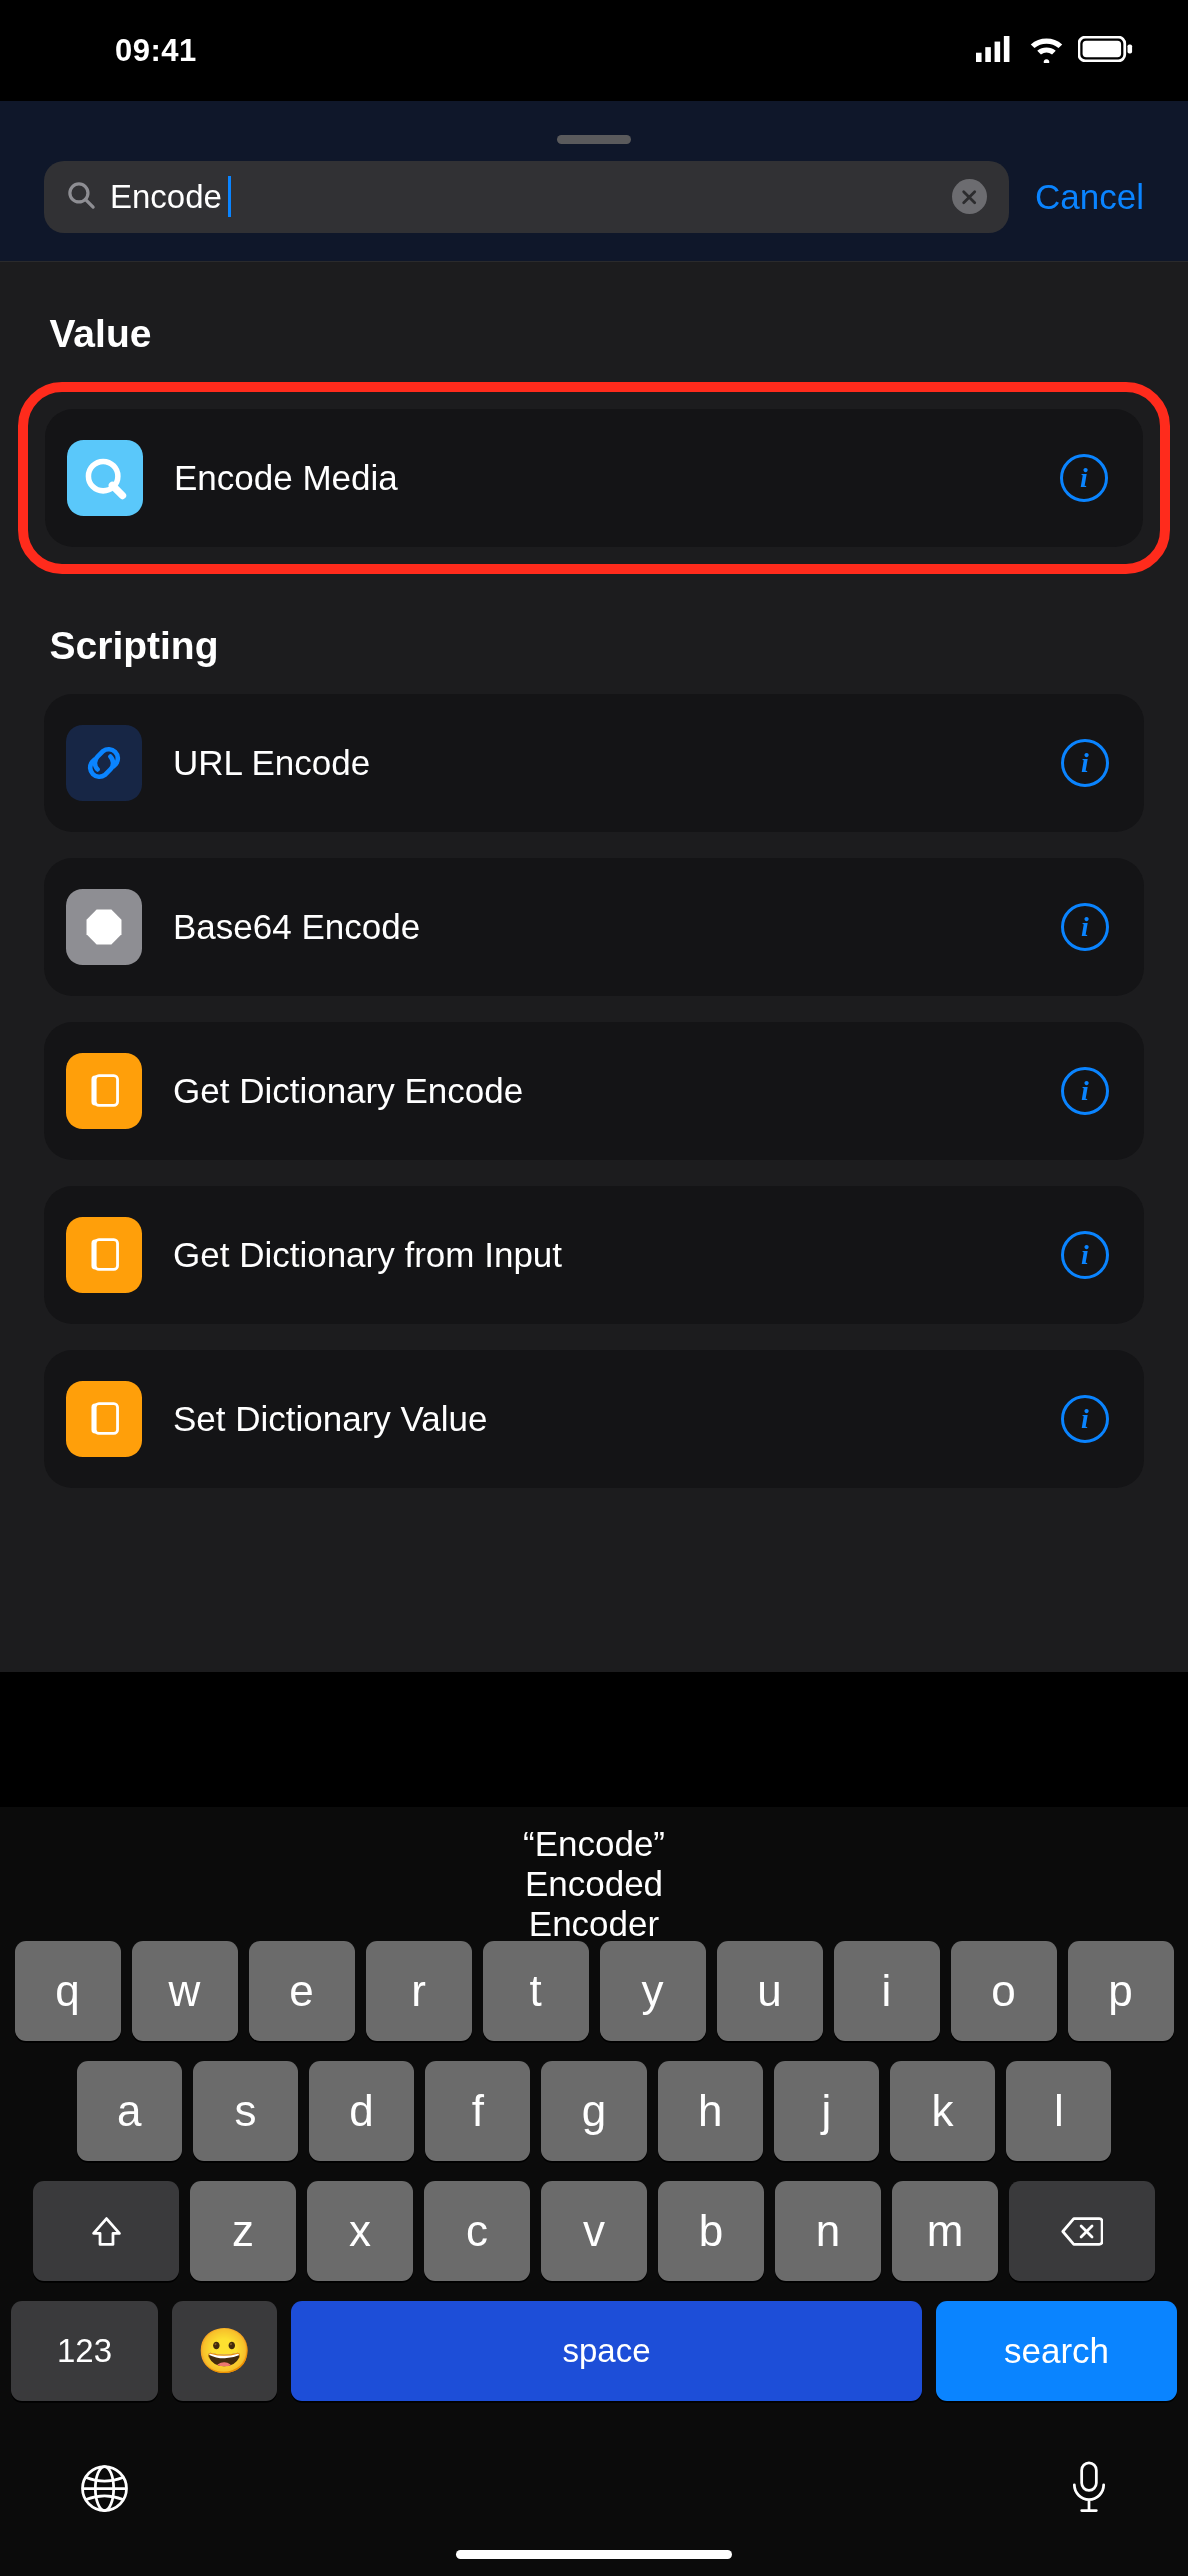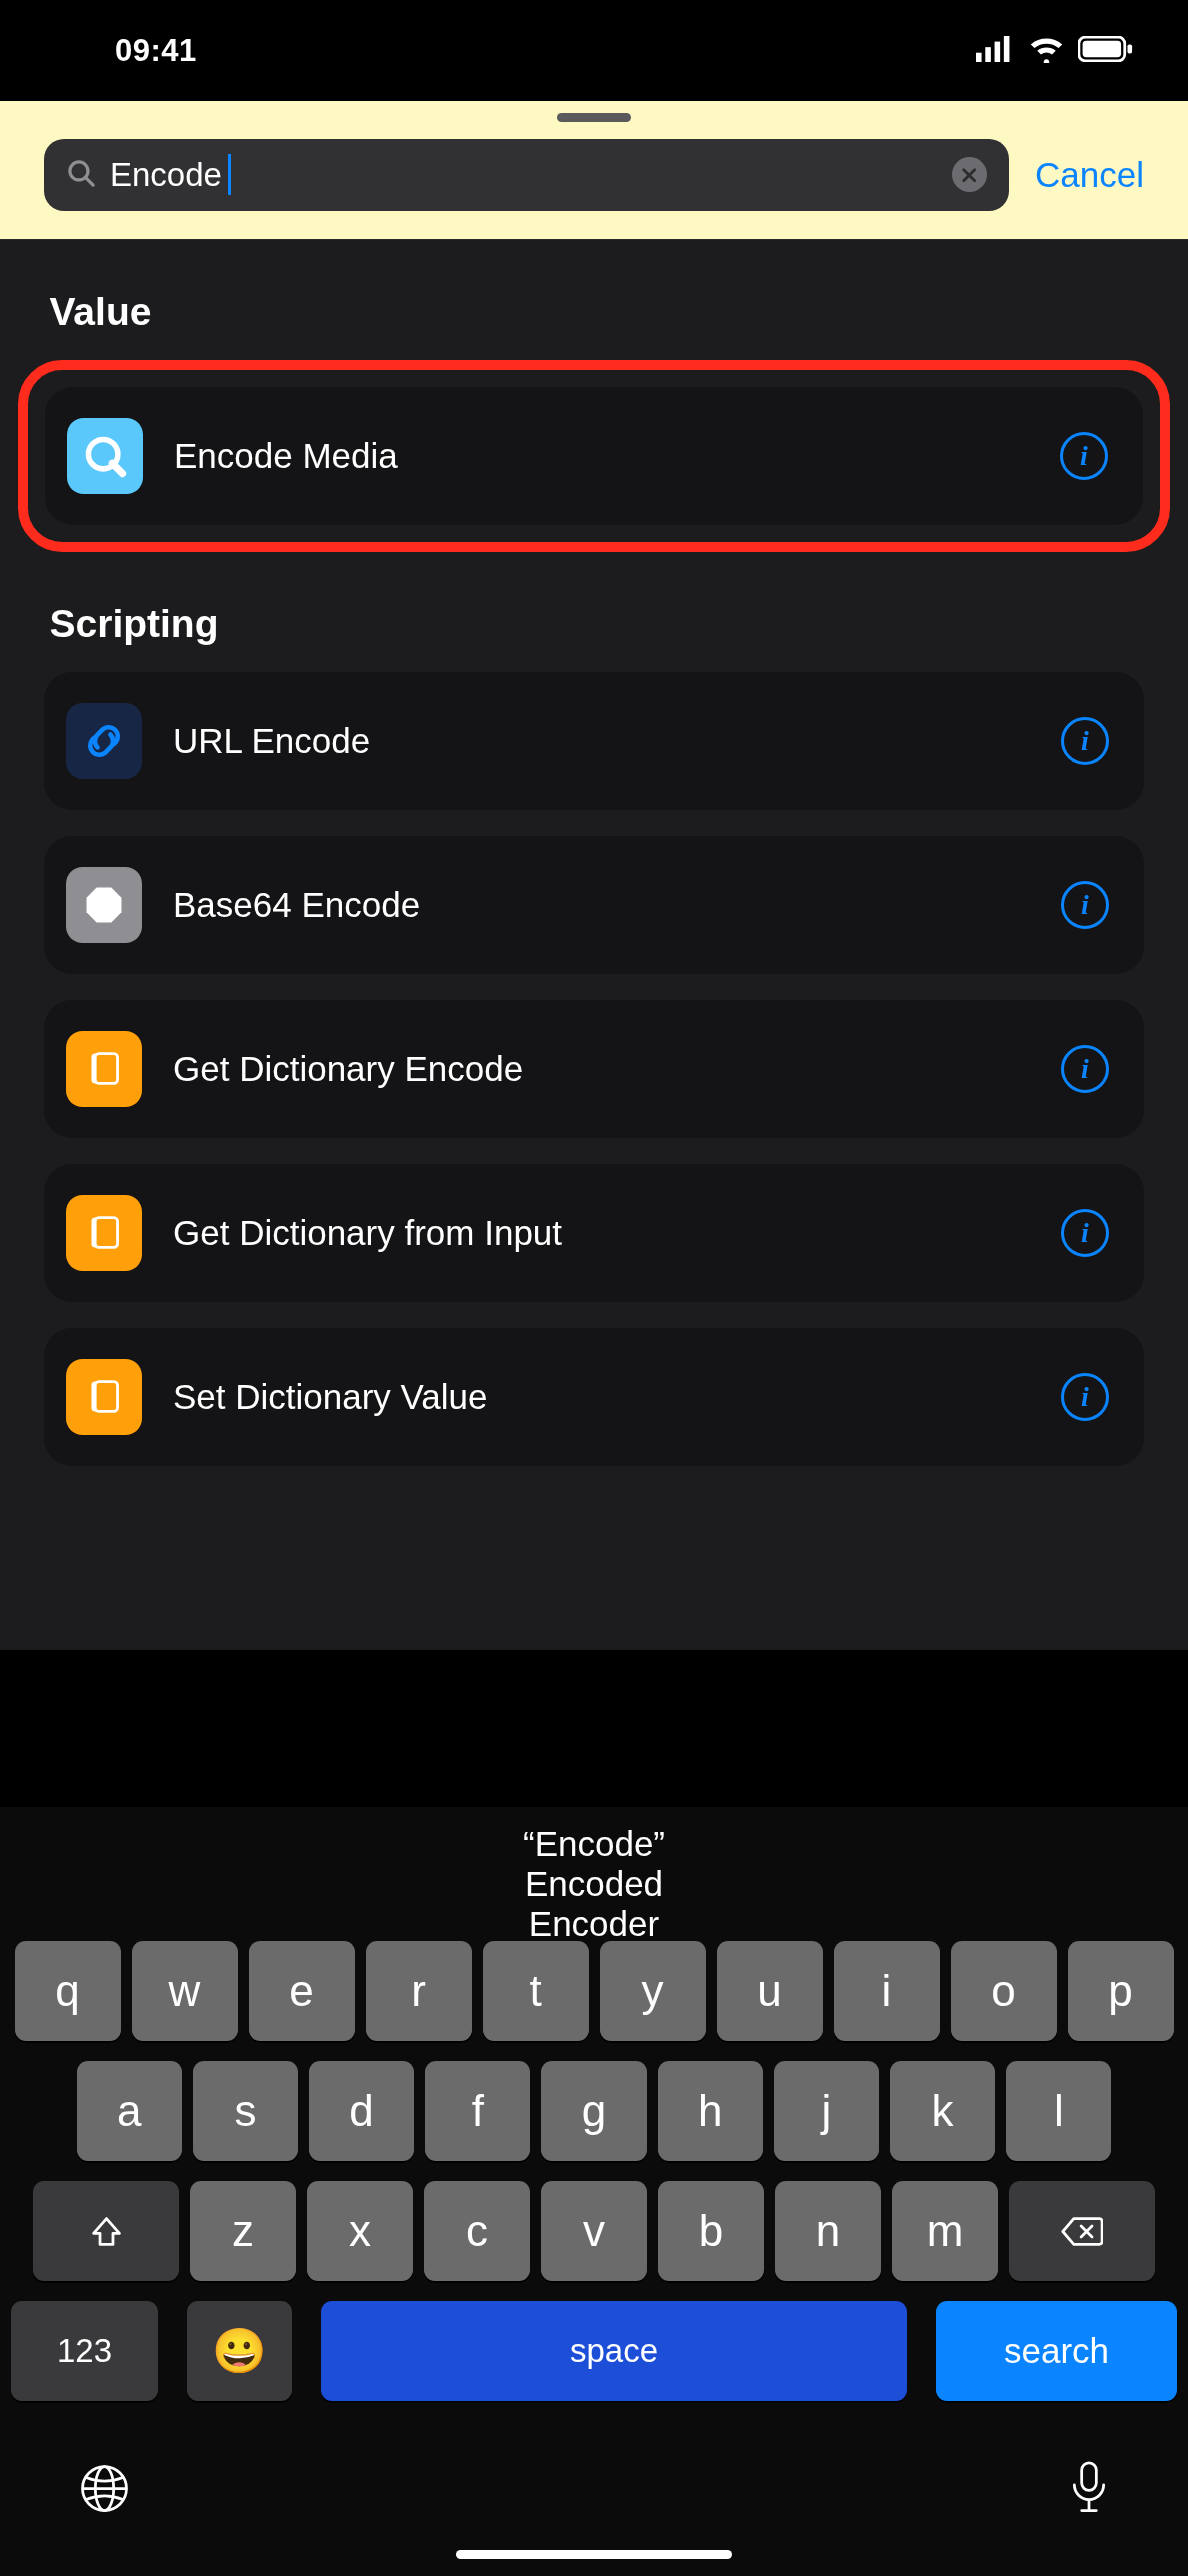--- a/index.html
+++ b/index.html
@@ -31,22 +31,22 @@
     gap: 13px;
   }
   .grabber {
     width: 74px;
     height: 9.2px;
     background: #5a5a5c;
     border-radius: 4.6px;
     margin: 0 auto 16.6px auto;
   }
   .search-area {
-    background: #fef9c3;
-    padding: 12px 0 28px 0;
+    background: #0f172a;
+    padding: 34px 0 28px 0;
     border-bottom: 0.9px solid #2a2a2c;
   }
   .search-row {
     display: flex;
     align-items: center;
     padding: 0 44px;
     gap: 26px;
   }
   .search-field {
     flex: 1;
@@ -195,21 +195,21 @@
     display: flex;
     align-items: center;
     justify-content: center;
     font-size: 44px;
     height: 100px;
     box-shadow: 0 1.8px 0 #000;
   }
   .key.letter { width: 106px; }
   .key.fn { background: #3a3a3c; width: 146px; font-size: 33px; }
   .row2-pad { width: 55px; }
-  .kb-row4 { gap: 29px; }
+  .kb-row4 { gap: 14px; }
   .key.num { background: #3a3a3c; width: 147px; font-size: 33px; }
   .key.emoji { background: #3a3a3c; width: 105px; font-size: 44px; }
   .key.space { background: #1d4ed8; flex: 1; font-size: 33px; }
   .key.search { background: #0a84ff; width: 241px; font-size: 35px; }
   .kb-bottom {
     display: flex;
     align-items: center;
     justify-content: space-between;
     padding: 28px 77px 20px 77px;
     height: 129px;

